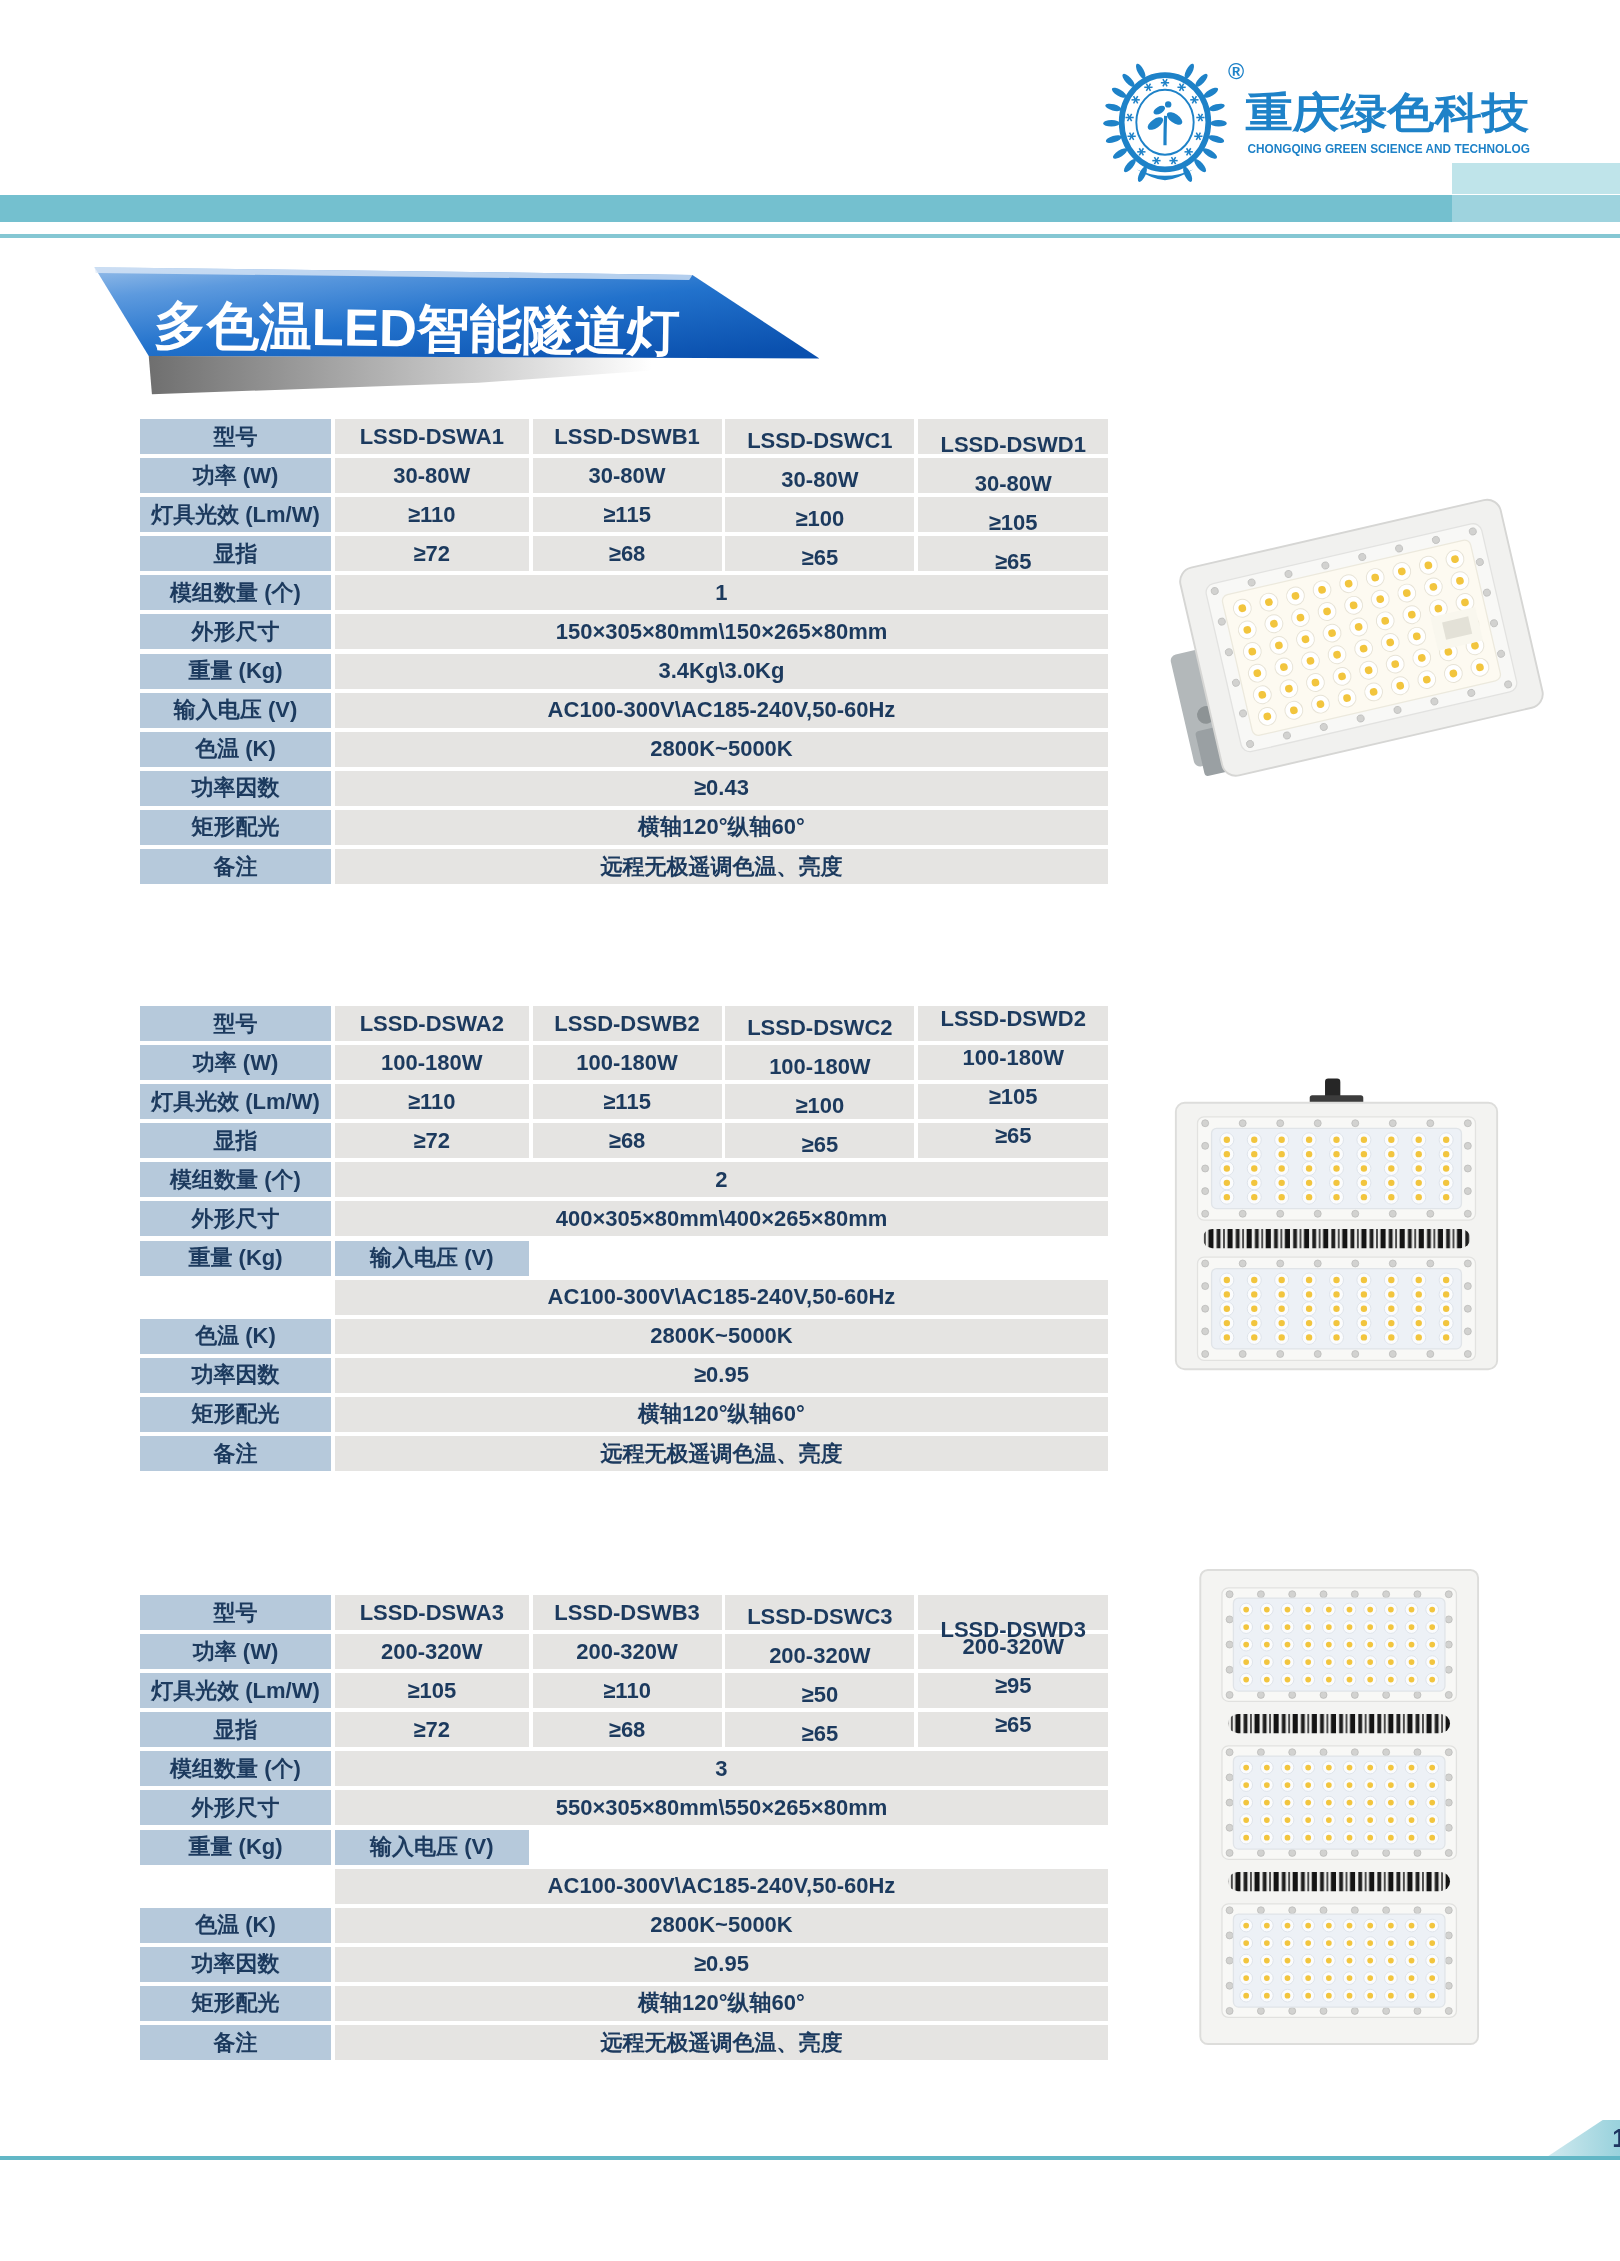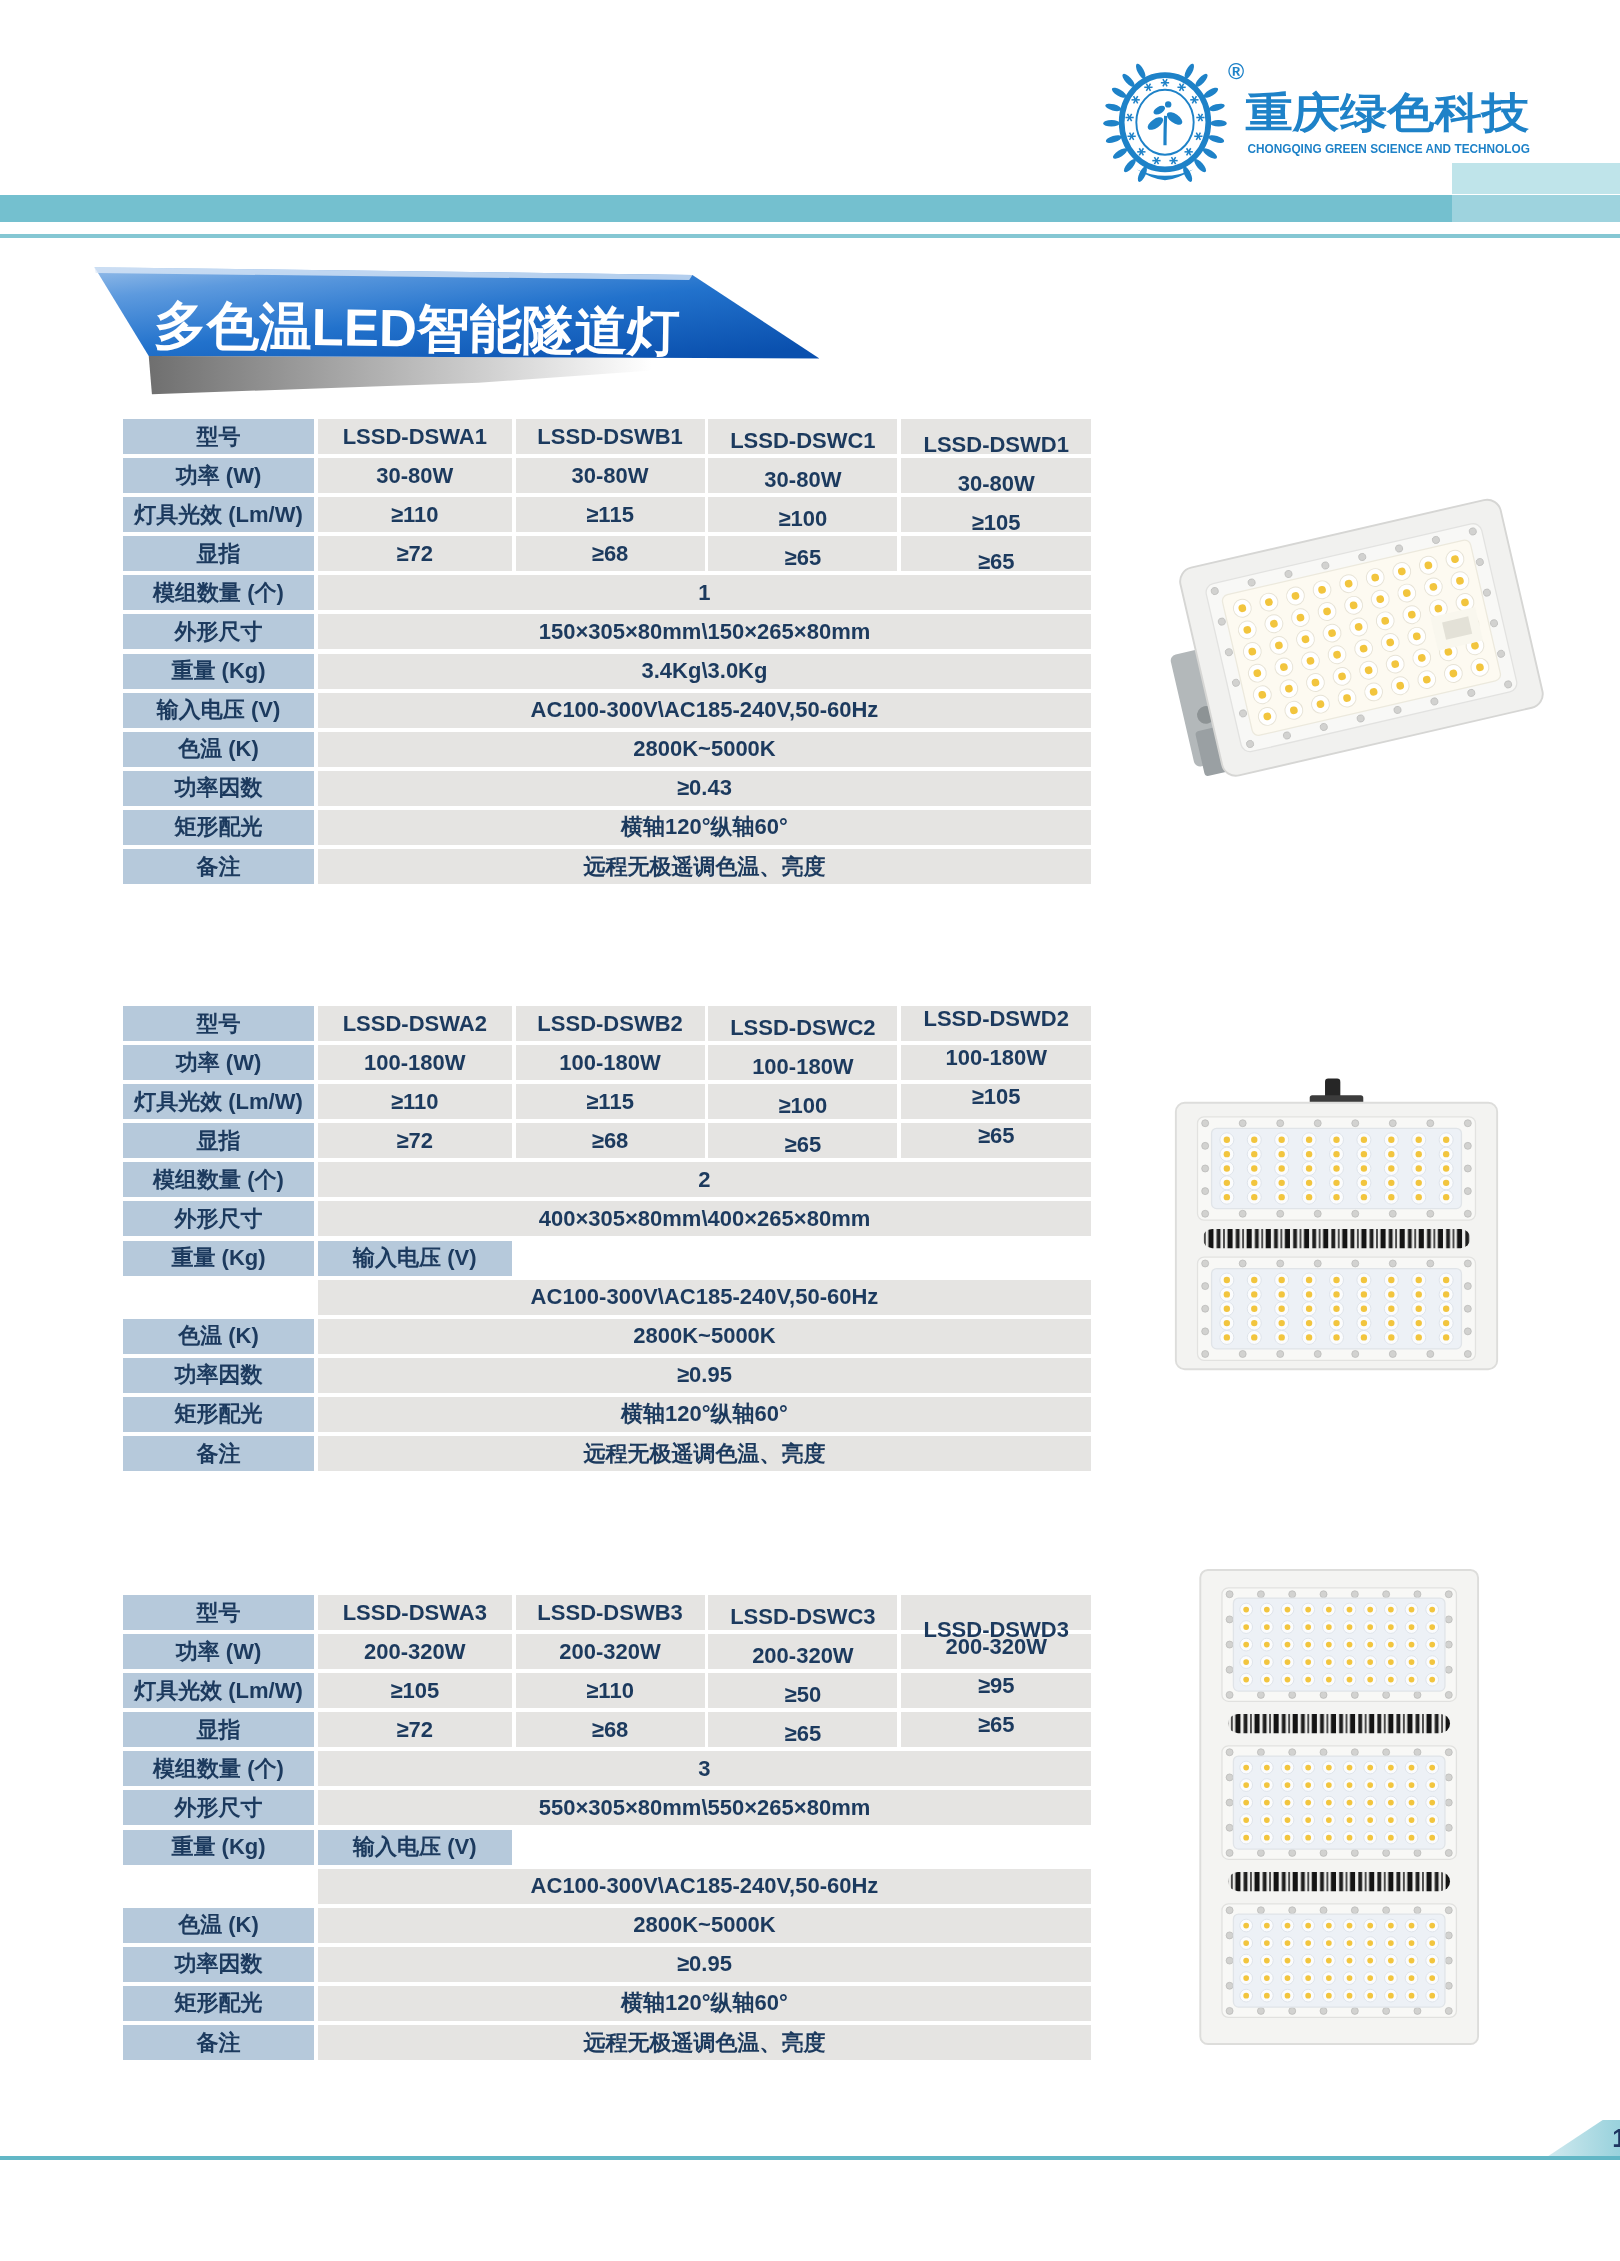--- a/index.html
+++ b/index.html
@@ -10,21 +10,21 @@
   .thin-line{position:absolute;left:0;top:234px;width:1621px;height:3.8px;background:#85c7d3;}
   .corner-rect-top{position:absolute;left:1452px;top:163px;width:168px;height:31px;background:#bfe4ea;}
   .corner-rect-bot{position:absolute;left:1452px;top:195px;width:168px;height:27.4px;background:#9ed3de;}
   .emblem{position:absolute;left:1101px;top:56px;width:128px;height:137px;}
   .reg-mark{position:absolute;left:1228px;top:61px;font-size:22px;font-weight:bold;color:#1e82c8;line-height:1;}
   .logo-cn-svg{position:absolute;left:1244px;top:87px;width:300px;height:51px;}
   .logo-en-svg{position:absolute;left:1245px;top:139px;width:300px;height:19px;}
   
   .banner-svg{position:absolute;left:83px;top:255px;width:753px;height:147px;}
   
-  .spec{position:absolute;left:123px;width:969px;display:grid;
+  .spec{position:absolute;left:140px;width:969px;display:grid;
         grid-template-columns:191px 194px 189px 189px 190px;
         gap:4.1px 3.8px;grid-auto-rows:35px;}
   #t1{top:419px;} #t2{top:1006px;} #t3{top:1595px;}
   .cell{display:flex;align-items:center;justify-content:center;
         font-size:22px;font-weight:600;color:#1c3a5e;white-space:nowrap;}
   .lab{background:#b6c9db;}
   .val{background:#e5e4e2;}
   .span4{grid-column:2/6;}
   
   .product{position:absolute;}

